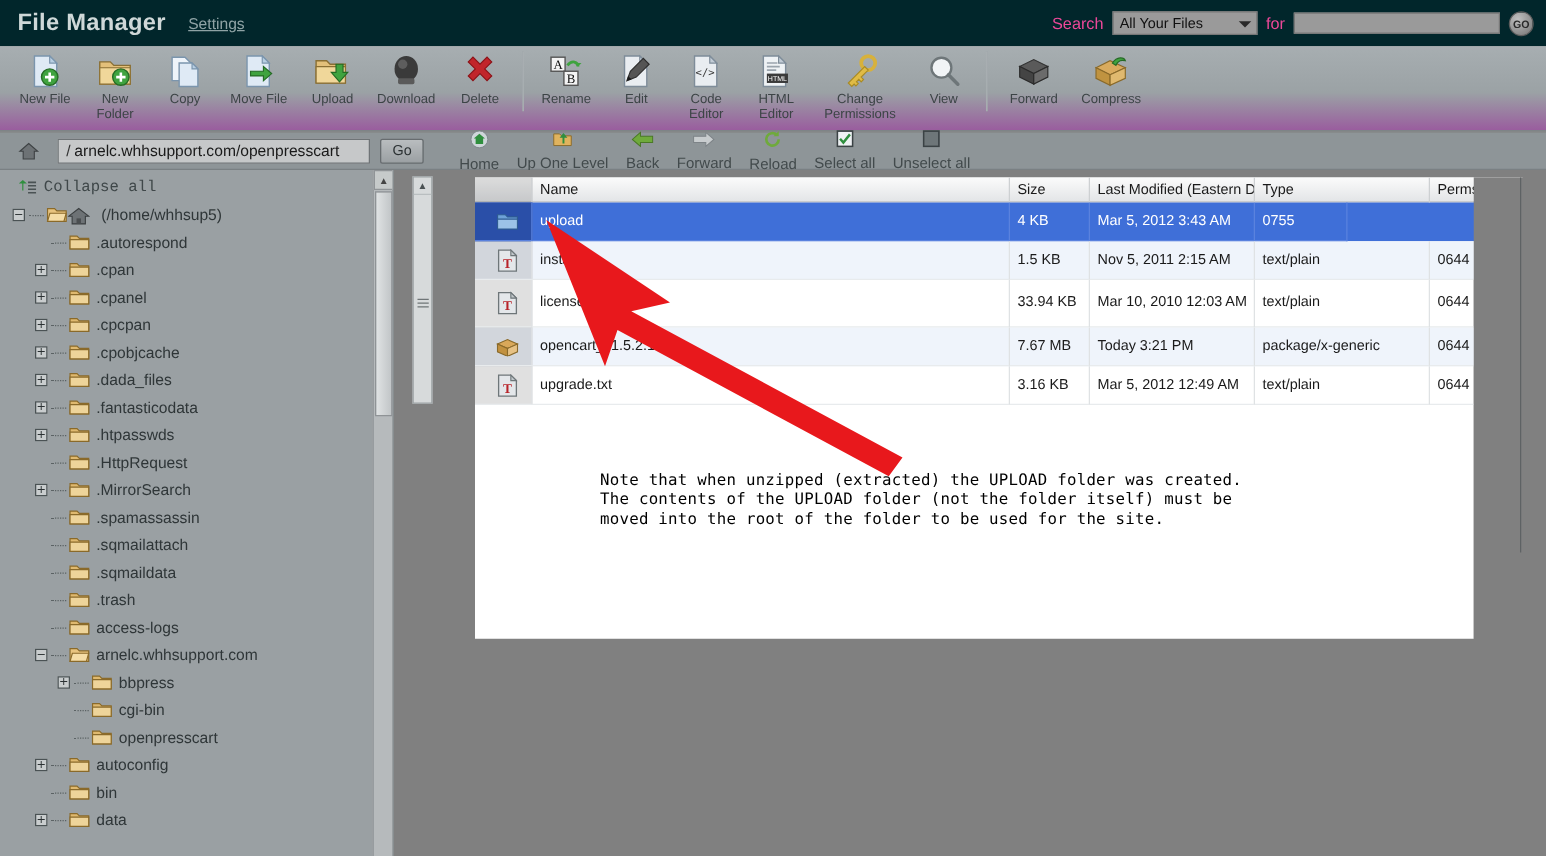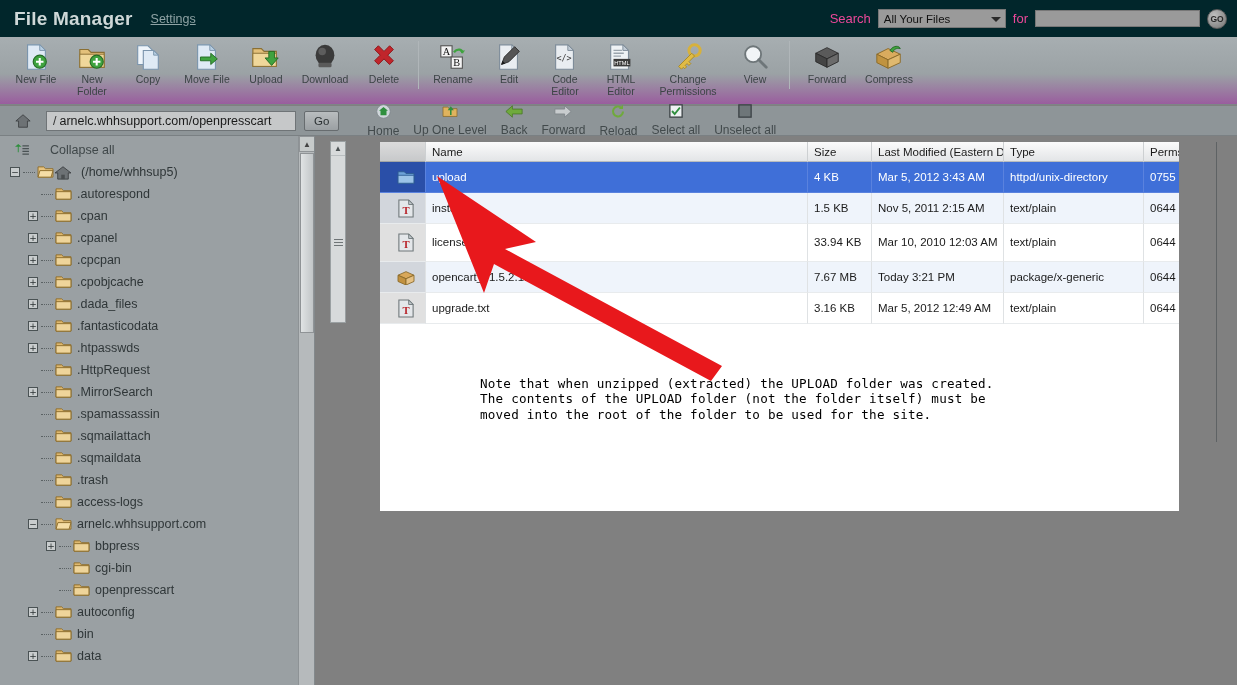--- a/index.html
+++ b/index.html
@@ -24,21 +24,21 @@
   .topbar .settings {
     color: #8fa3a5; font-size: 12.5px; margin-left: 18px;
     text-decoration: underline; cursor: pointer;
   }
   .topbar .searchwrap {
     margin-left: auto; display: flex; align-items: center; gap: 7px;
     margin-right: 10px;
   }
   .topbar .lbl { color: #ec4899; font-size: 13px; }
   .sel {
-    width: 128px; height: 19px; background: #9a9a9a;
+    width: 116px; height: 19px; background: #9a9a9a;
     border: 1px solid #777; color: #111; font-size: 11.5px;
     display: flex; align-items: center; padding: 0 2px 0 5px;
     position: relative; cursor: pointer;
   }
   .sel .arrow {
     position: absolute; right: 4px; top: 50%; margin-top: -2px;
     width: 0; height: 0; border-left: 5px solid transparent;
     border-right: 5px solid transparent; border-top: 5px solid #2a2a2a;
   }
   .sbox {
@@ -97,22 +97,22 @@
   .navitem { display: flex; align-items: center; gap: 5px; cursor: pointer; flex-direction: column; }
   .navitem .nl { font-size: 12px; color: #424a4c; }
 
   
   .sidebar {
     position: absolute; left: 0; top: 136px; width: 315px; height: 549px;
     background: #9aa0a3; overflow: hidden;
     border-right: 1px solid #83898c;
   }
   .collapse-all {
-    display: flex; align-items: center; gap: 21px;
-    padding: 7px 0 4px 14px; cursor: pointer;
+    display: flex; align-items: center; gap: 6px;
+    padding: 7px 0 4px 14px; cursor: pointer; font-family: Liberation Mono, monospace;
   }
   .collapse-all .cl { font-size: 12.5px; color: #3f4749; }
   .tree { padding-left: 10px; }
   .trow {
     display: flex; align-items: center; height: 22px;
     font-size: 12.5px; color: #2f3638; cursor: pointer; white-space: nowrap;
   }
   .tog {
     width: 10px; height: 10px; border: 1px solid #4a5254; background: #c9cdce;
     font-size: 9px; line-height: 8px; text-align: center; color: #2a3032;
@@ -738,21 +738,20 @@
             <div class="row sel-row">
               <div class="cell c-icon">
                 <svg width="18" height="15" viewBox="0 0 20 17">
                   <path d="M1 2h7l2 2h9v11H1z" fill="#6ea2d8" stroke="#2e5c92" stroke-width="1"></path>
                   <path d="M1 6h18v9H1z" fill="#9cc3e8" stroke="#2e5c92" stroke-width="1"></path>
                 </svg>
               </div>
               <div class="cell c-name">upload</div>
               <div class="cell c-size">4 KB</div>
               <div class="cell c-mod">Mar 5, 2012 3:43 AM</div>
-              <div class="cell c-type">httpd/unix-directory</div>
               <div class="cell c-perm">0755</div>
             </div>
             <div class="row alt">
               <div class="cell c-icon">
                 <svg width="16" height="19" viewBox="0 0 18 21">
                   <path d="M1 1h11l5 5v14H1z" fill="#e4e7ea" stroke="#6e7679" stroke-width="1.2"></path>
                   <path d="M12 1l5 5h-5z" fill="#c2c8cc" stroke="#6e7679" stroke-width="1"></path>
                   <text x="9" y="17" font-size="12" text-anchor="middle" fill="#b8232a" font-family="serif" font-weight="bold">T</text>
                 </svg>
               </div>

